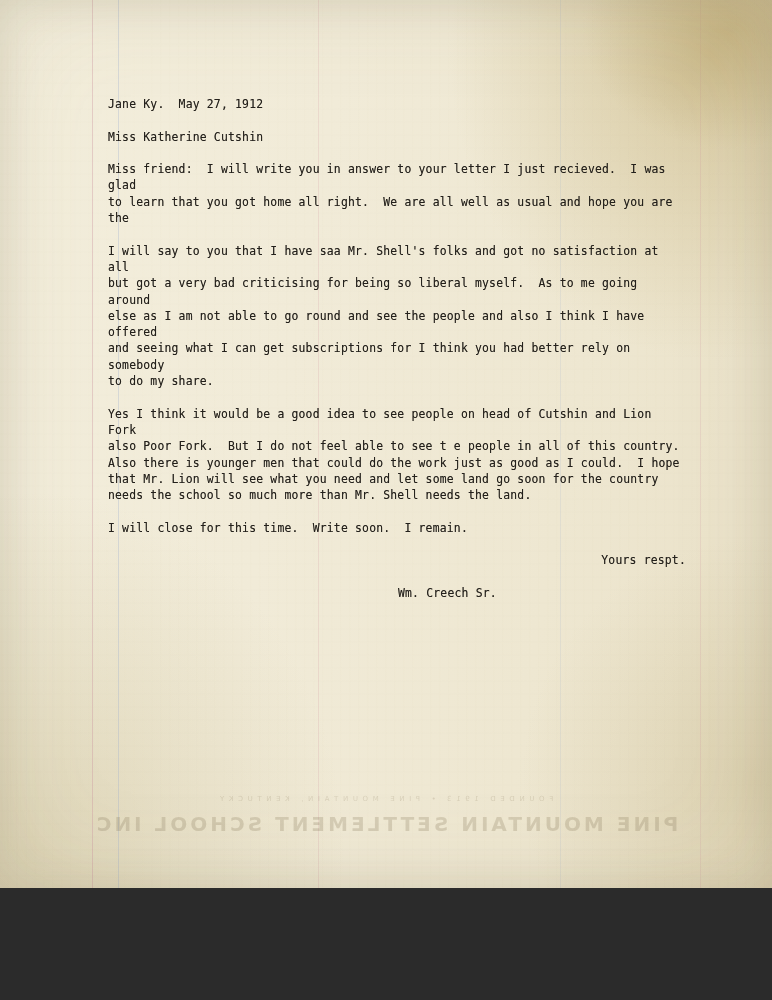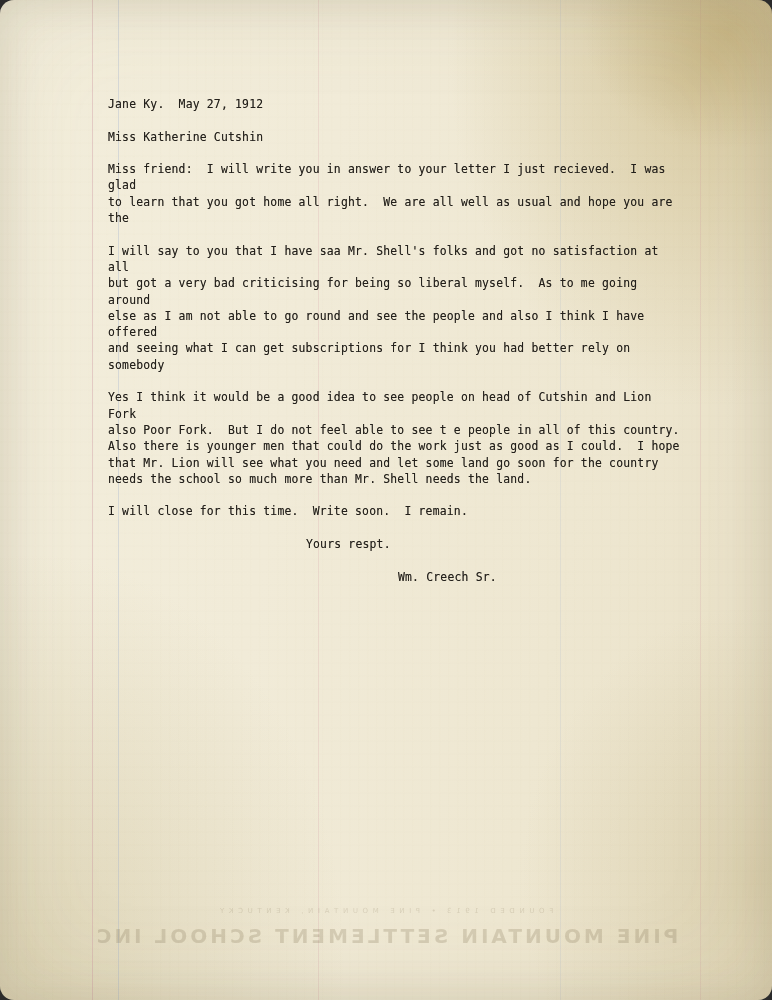--- a/index.html
+++ b/index.html
@@ -9,30 +9,29 @@
   }
   body {
     width: 772px;
     height: 1000px;
     overflow: hidden;
   }
 
   #page {
     position: relative;
     width: 772px;
-    height: 1000px;
+    height: 888px;
     background: #efe9d4;
     background-image:
       radial-gradient(ellipse at 92% 6%, rgba(196,176,120,0.55) 0%, rgba(196,176,120,0.0) 26%),
       radial-gradient(ellipse at 4% 96%, rgba(190,176,128,0.38) 0%, rgba(190,176,128,0.0) 30%),
       radial-gradient(ellipse at 98% 88%, rgba(186,170,120,0.30) 0%, rgba(186,170,120,0.0) 22%),
       linear-gradient(100deg, #f3eedc 0%, #f1ebd8 38%, #eee7d1 70%, #e9e0c6 100%);
     overflow: hidden;
     font-family: "DejaVu Sans Mono", "Liberation Mono", monospace;
-    border-radius: 14px;
   }
 
   
   #grain {
     position: absolute;
     inset: 0;
     pointer-events: none;
     background-image:
       repeating-linear-gradient(90deg,
         rgba(255,255,255,0.0) 0px,
@@ -88,21 +87,21 @@
     text-shadow: 0 0 0.6px rgba(35,32,27,0.45);
   }
   #letter .line {
     white-space: pre-wrap;
     min-height: 16.3px;
   }
   .blank { height: 16.3px; }
 
   .para { margin-bottom: 16.3px; }
 
-  .indent-closing { padding-left: 198px; }
+  .indent-closing { padding-left: 198px; text-align: right; }
   .indent-sign    { padding-left: 290px; }
 
   
   #showthrough {
     position: absolute;
     left: 0;
     right: 0;
     bottom: 52px;
     pointer-events: none;
     text-align: center;
@@ -149,20 +148,21 @@
     <div class="para">
       <div class="line">Miss friend:  I will write you in answer to your letter I just recieved.  I was glad</div>
       <div class="line">to learn that you got home all right.  We are all well as usual and hope you are the</div>
     </div>
 
     <div class="para">
       <div class="line">I will say to you that I have saa Mr. Shell's folks and got no satisfaction at all</div>
       <div class="line">but got a very bad criticising for being so liberal myself.  As to me going around</div>
       <div class="line">else as I am not able to go round and see the people and also I think I have offered</div>
       <div class="line">and seeing what I can get subscriptions for I think you had better rely on somebody</div>
+      <div class="line">to do my share.</div>
     </div>
 
     <div class="para">
       <div class="line">Yes I think it would be a good idea to see people on head of Cutshin and Lion Fork</div>
       <div class="line">also Poor Fork.  But I do not feel able to see t e people in all of this country.</div>
       <div class="line">Also there is younger men that could do the work just as good as I could.  I hope</div>
       <div class="line">that Mr. Lion will see what you need and let some land go soon for the country</div>
       <div class="line">needs the school so much more than Mr. Shell needs the land.</div>
     </div>
 

